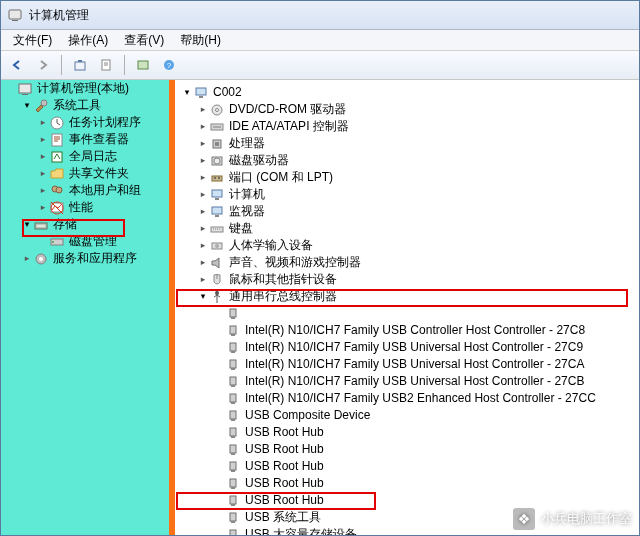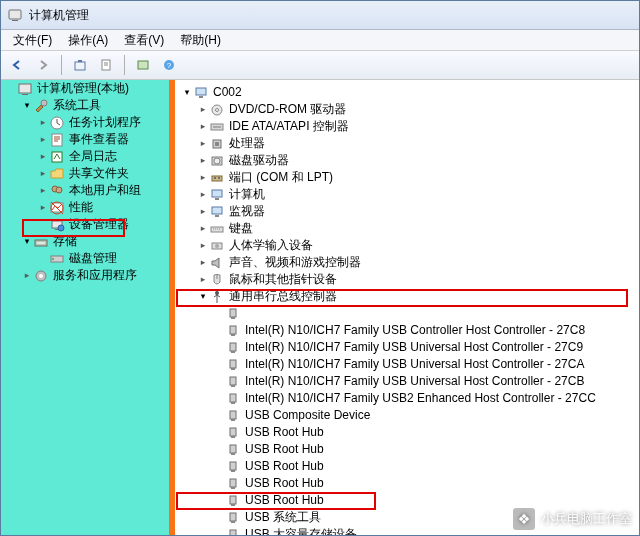--- a/index.html
+++ b/index.html
@@ -284,32 +284,20 @@
             <svg width="16" height="16">
               <rect x="2" y="3" width="12" height="9" fill="#fff" stroke="#888"></rect>
               <path d="M3 10 L6 6 L9 8 L13 4" fill="none" stroke="#d04020"></path>
               <circle cx="8" cy="8" r="6" fill="none" stroke="#d04020"></circle>
               <path d="M2 2 L14 14" fill="none" stroke="#d04020"></path>
             </svg>
           </span>
           <span class="lbl">性能</span>
         </div>
         <div class="node">
-          <span class="sp" style="width: 36px;"></span>
-          <span class="tw"></span>
-          <span class="ic">
-            <svg width="16" height="16">
-              <rect x="3" y="4" width="10" height="7" fill="#e8e8e8" stroke="#707070"></rect>
-              <rect x="6" y="12" width="4" height="1" fill="#707070"></rect>
-              <circle cx="12" cy="11" r="3" fill="#4a90e0" stroke="#2a60a0"></circle>
-            </svg>
-          </span>
-          <span class="lbl">设备管理器</span>
-        </div>
-        <div class="node">
           <span class="sp" style="width: 20px;"></span>
           <span class="tw" style="color: rgb(0, 0, 0);">▾</span>
           <span class="ic">
             <svg width="16" height="16">
               <rect x="2" y="6" width="12" height="6" fill="#b8c8b8" stroke="#607060"></rect>
               <rect x="4" y="8" width="8" height="2" fill="#e0e8e0"></rect>
             </svg>
           </span>
           <span class="lbl">存储</span>
         </div>

